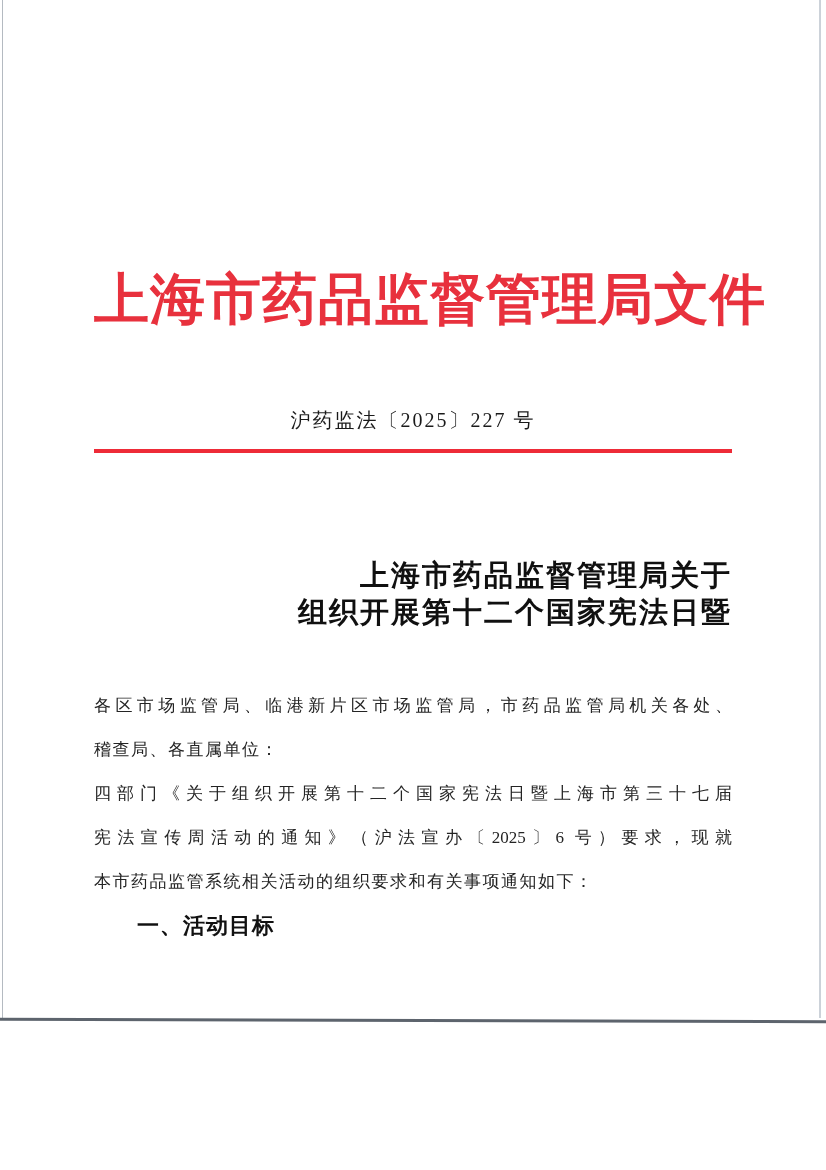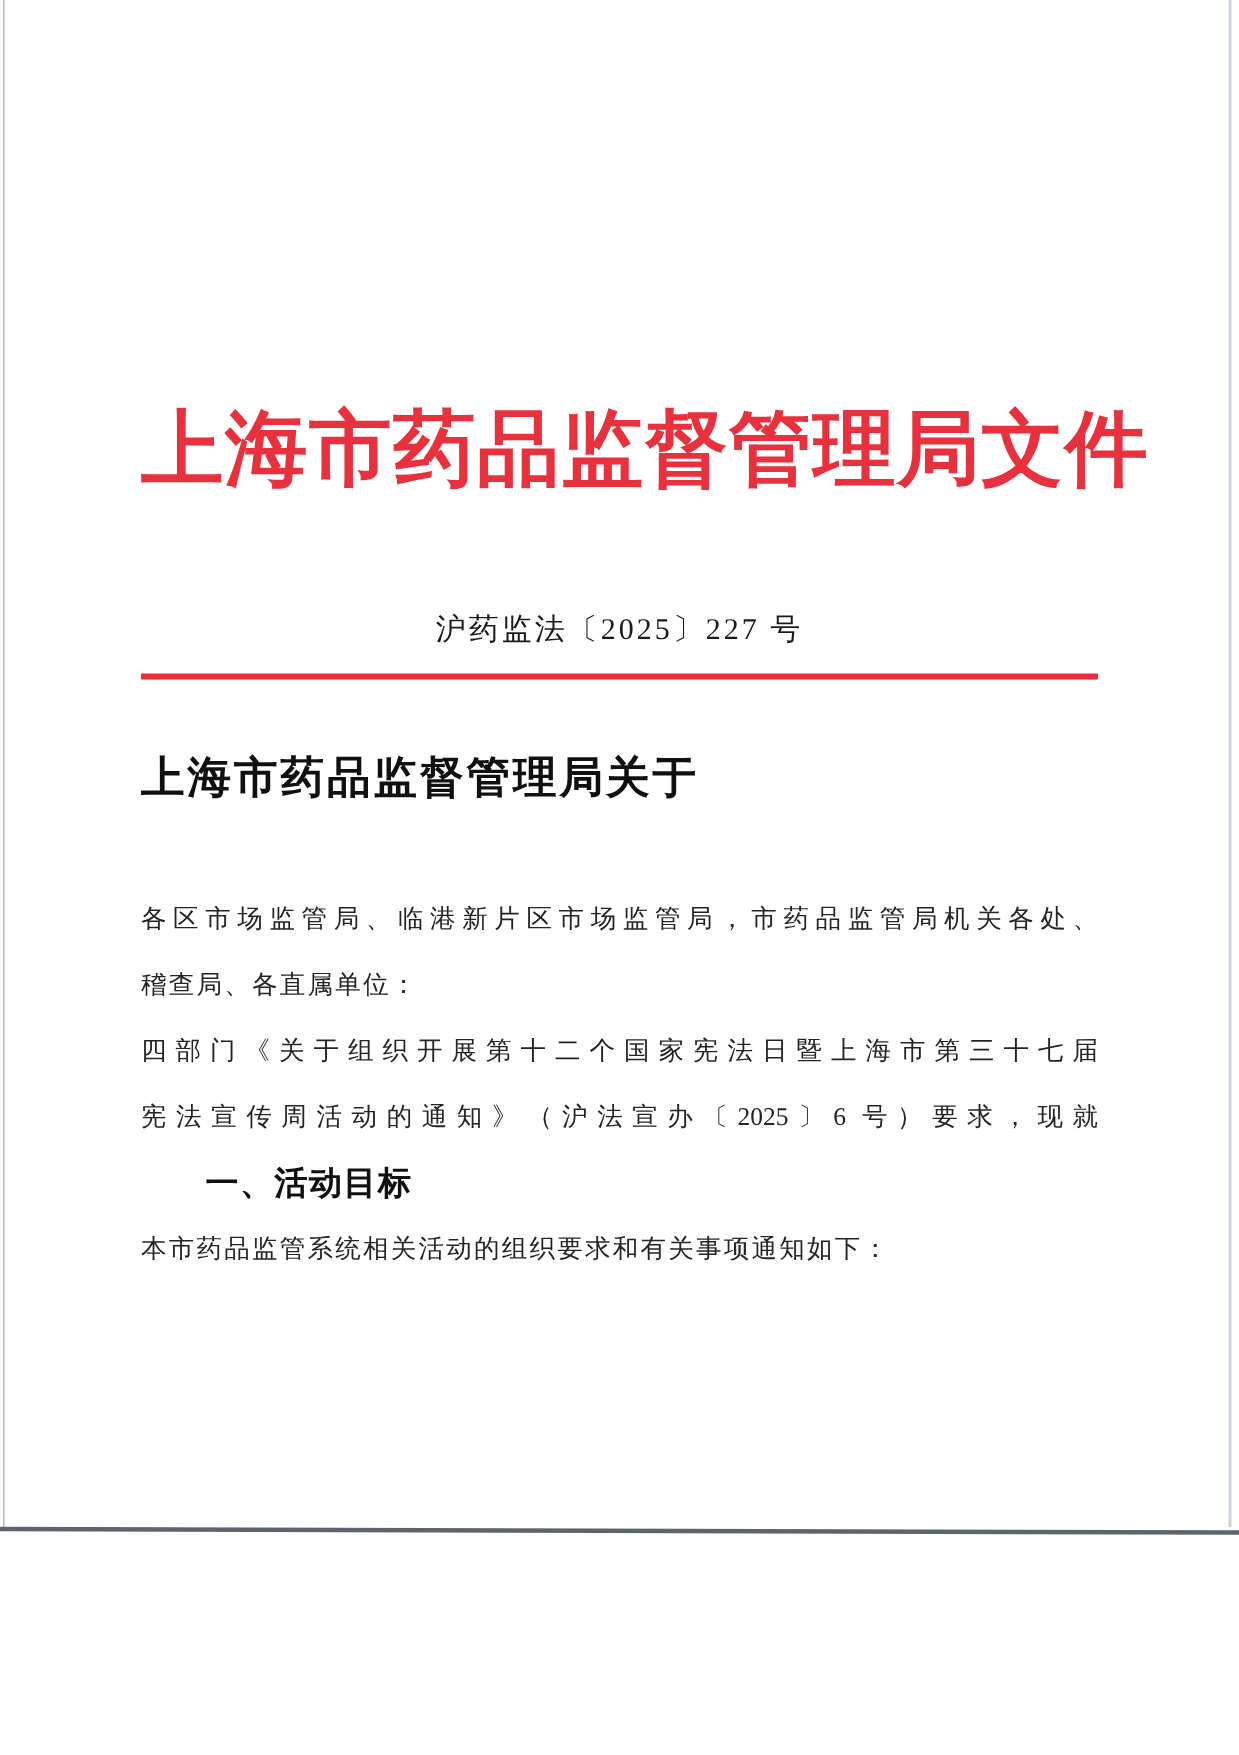--- a/index.html
+++ b/index.html
@@ -36,22 +36,22 @@
     text-align: center;
     color: #1a1a1a;
     letter-spacing: 2px;
   }
   .red-rule {
     margin-top: 14px;
     height: 4px;
     width: 100%;
   }
   .notice-title {
-    margin-top: 48px;
-    text-align: left;
+    margin-top: 104px;
+    text-align: right;
     font-weight: bold;
     color: #101010;
   }
   .notice-title .t-line {
     font-size: 29px;
     line-height: 37px;
     letter-spacing: 2px;
   }
   .body-block { margin-top: 53px; }
   .line {
@@ -94,26 +94,27 @@
 
   <div class="content">
     <div class="org-header" id="org-header" style="color: rgb(232, 49, 61);">上海市药品监督管理局文件</div>
 
     <div class="doc-number">沪药监法〔2025〕227 号</div>
 
     <div class="red-rule" id="red-rule" style="background: rgb(238, 43, 56);"></div>
 
     <div class="notice-title">
       <div class="t-line">上海市药品监督管理局关于</div>
+      <div class="t-line">组织开展第十二个国家宪法日暨</div>
     </div>
 
     <div class="body-block">
       <div class="line">各区市场监管局、临港新片区市场监管局，市药品监管局机关各处、</div>
       <div class="line l">稽查局、各直属单位：</div>
       <div class="line">四部门《关于组织开展第十二个国家宪法日暨上海市第三十七届</div>
       <div class="line">宪法宣传周活动的通知》（沪法宣办〔2025〕6 号）要求，现就</div>
+      <div class="line l">本市药品监管系统相关活动的组织要求和有关事项通知如下：</div>
       <div class="line heading ind">一、活动目标</div>
-      <div class="line l">本市药品监管系统相关活动的组织要求和有关事项通知如下：</div>
     </div>
   </div>
 
   <div class="page-number">— 1 —</div>
 </div>
 
 </body></html>

